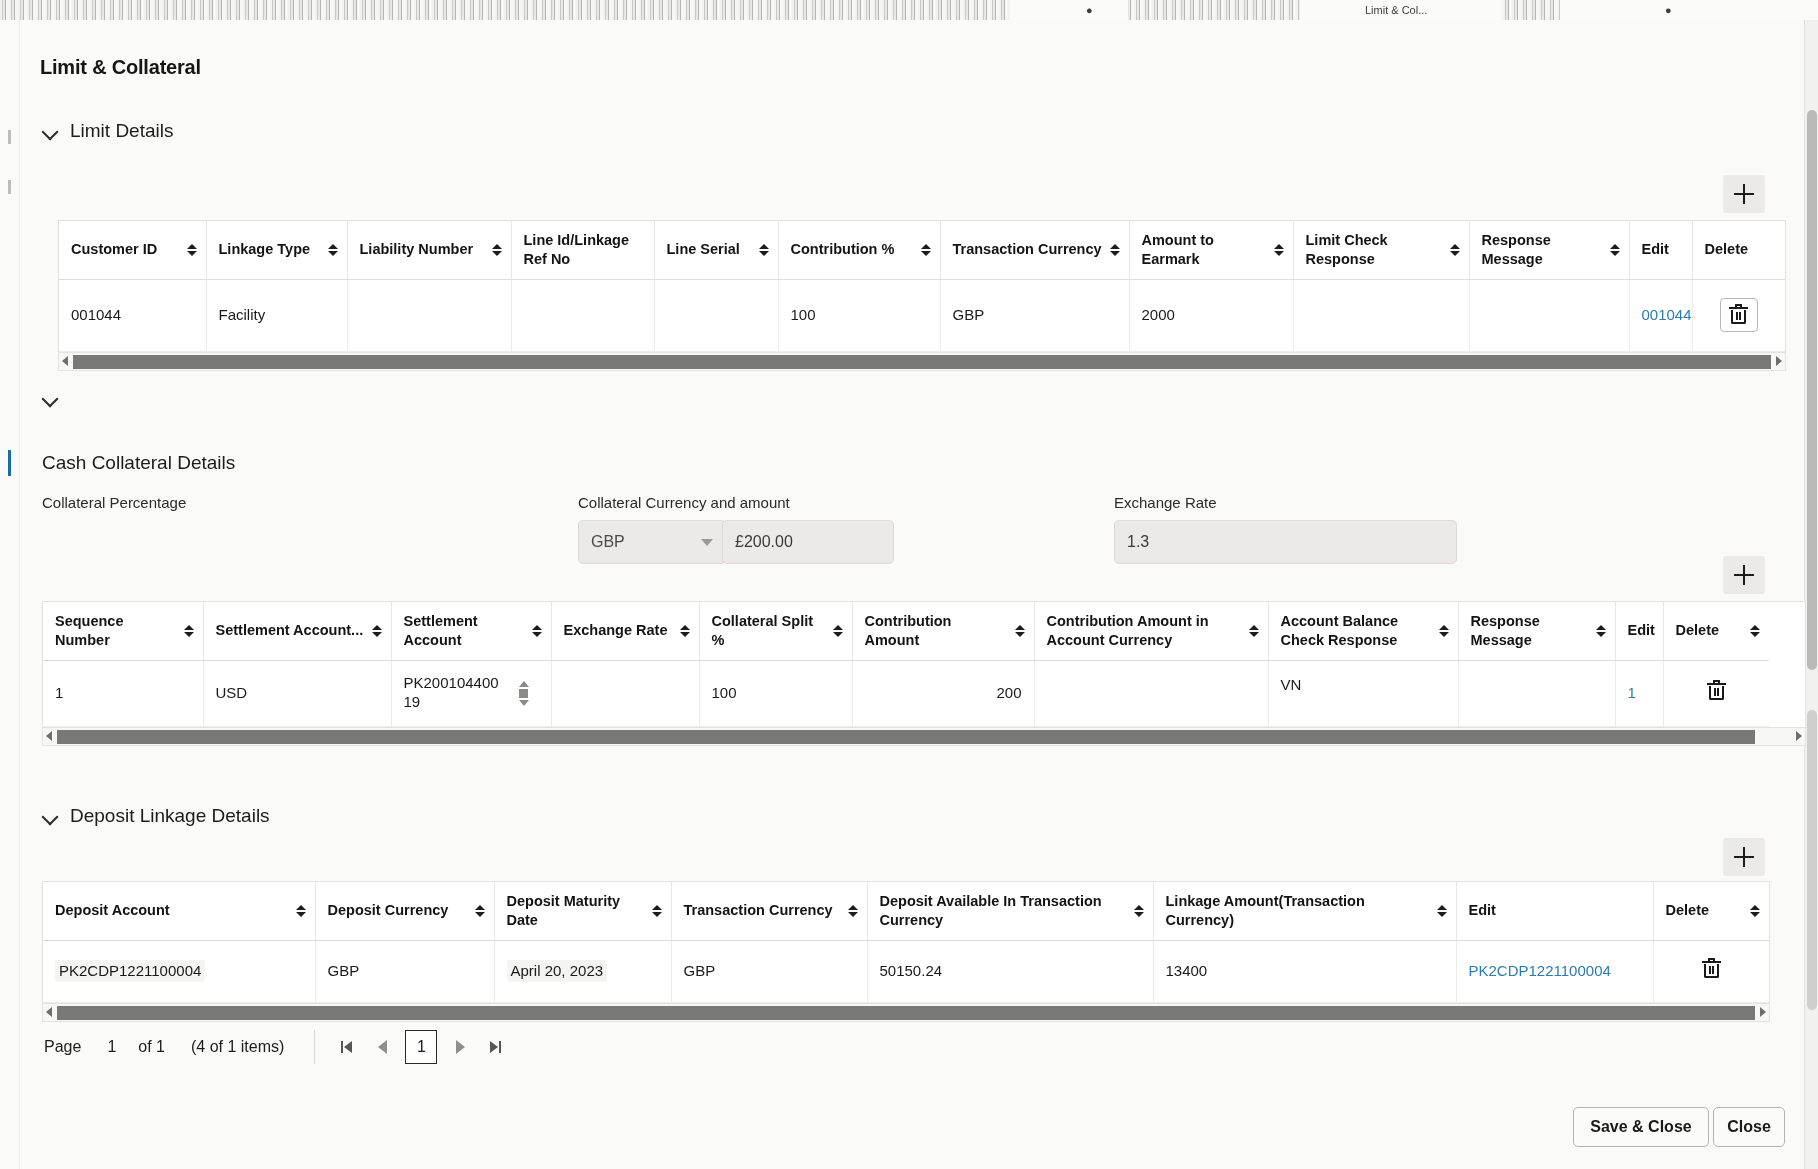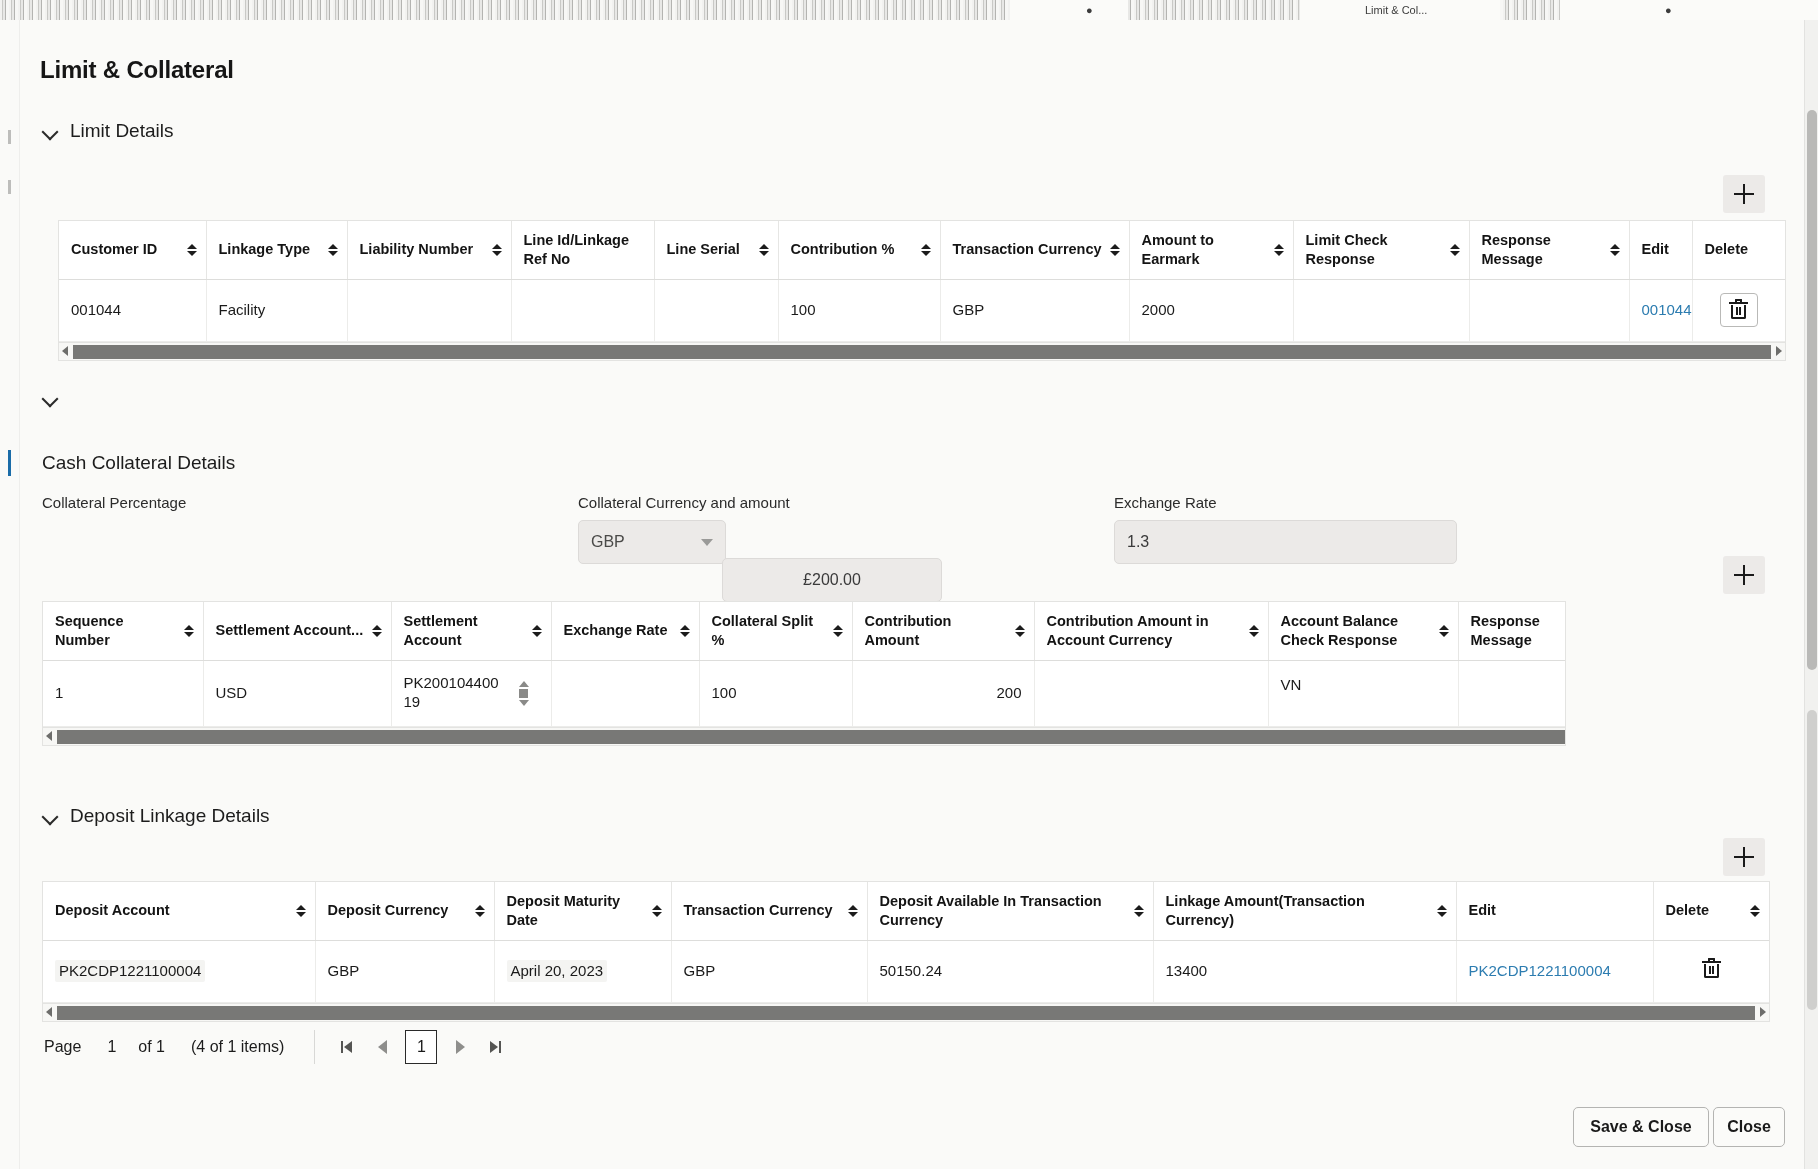--- a/index.html
+++ b/index.html
@@ -58,21 +58,21 @@
     position: absolute; top: 0; right: 0; width: 14px; height: 1149px;
     background: #f1f1ef; border-left: 1px solid #e2e2e0;
   }
   .right-scroll .thumb {
     position: absolute; left: 2px; width: 10px; background: #b9b9b7; border-radius: 5px;
   }
 
   
   .page-title {
     position: absolute; left: 40px; top: 36px;
-    font-size: 24px; font-weight: bold; color: #161616;
+    font-size: 20px; font-weight: bold; color: #161616;
     letter-spacing: -0.2px;
   }
   .section-head {
     position: absolute; display: flex; align-items: center; gap: 12px;
     font-size: 19px; color: #1c1c1c;
   }
   .chev {
     display: inline-block; width: 16px; height: 16px; position: relative;
   }
   .chev::before {
@@ -416,21 +416,21 @@
               </div>
             </th>
         <th style="border-right:none;">
               <div class="th-inner">
                 <span class="th-label">Delete</span>
               </div>
             </th>
       </tr>
       </thead>
       <tbody>
-      <tr style="height:62px;">
+      <tr style="height:72px;">
         <td>001044</td>
         <td>Facility</td>
         <td></td>
         <td></td>
         <td></td>
         <td>100</td>
         <td>GBP</td>
         <td>2000</td>
         <td></td>
         <td></td>
@@ -464,34 +464,34 @@
 
   <div class="sub-head" style="left:42px; top:432px; font-weight:normal;">Cash Collateral Details</div>
 
   <div class="field-label" style="left:42px; top:474px;">Collateral Percentage</div>
 
   <div class="field-label" style="left:578px; top:474px;">Collateral Currency and amount</div>
   <div class="inp disabled" style="left:578px; top:500px; width:148px;">
     <span style="color:#4a4a48;">GBP</span>
     <span class="sel-caret"></span>
   </div>
-  <div class="inp disabled" style="left:722px; top:500px; width:220px; justify-content:center;margin-top:38px;">
+  <div class="inp disabled" style="left:722px; top:500px; width:172px; justify-content:flex-start;">
     <span>£200.00</span>
   </div>
 
   <div class="field-label" style="left:1114px; top:474px;">Exchange Rate</div>
   <div class="inp disabled" style="left:1114px; top:500px; width:343px;">
     <span>1.3</span>
   </div>
 
   <button class="add-btn" style="left:1723px; top:536px;">
     <span class="plus"></span>
   </button>
 
-  <div class="grid" style="left:42px; top:581px; width:1524px;">
+  <div class="grid" style="left:42px; top:581px; width:1764px;">
     <table class="tbl" style="width:1726px;">
       <colgroup>
         <col style="width:160px">
           <col style="width:188px">
           <col style="width:160px">
         <col style="width:148px">
           <col style="width:153px">
           <col style="width:182px">
         <col style="width:234px">
           <col style="width:190px">

